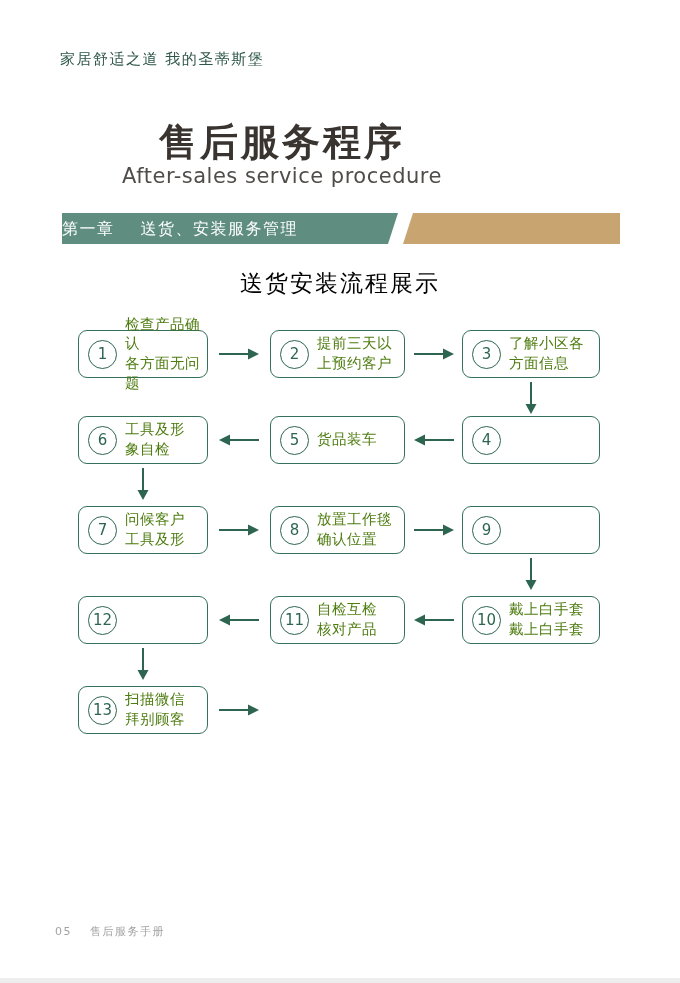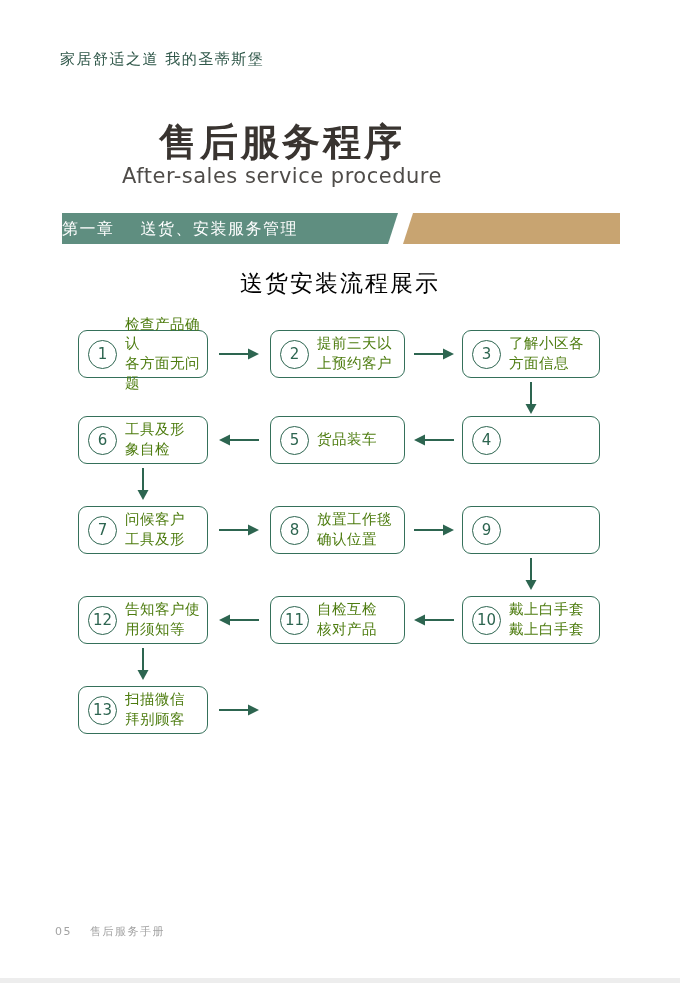--- a/index.html
+++ b/index.html
@@ -206,24 +206,20 @@
       <svg class="arrow" width="14" height="32" viewBox="0 0 14 32">
           <line x1="7" y1="0" x2="7" y2="23" stroke="#2d6550" stroke-width="2"></line>
           <polygon points="1.5,22 7,32 12.5,22" fill="#2d6550"></polygon>
         </svg>
     </div>
   </div>
 
   <div class="flow-row">
     <div class="step-box">
       <div class="step-num">12</div>
-      <div class="step-text">
-          <div>告知客户使</div>
-          <div>用须知等</div>
-        </div>
     </div>
     <div class="harrow">
       <svg class="arrow" width="40" height="14" viewBox="0 0 40 14">
           <line x1="10" y1="7" x2="40" y2="7" stroke="#2d6550" stroke-width="2"></line>
           <polygon points="11,1.5 0,7 11,12.5" fill="#2d6550"></polygon>
         </svg>
     </div>
     <div class="step-box">
       <div class="step-num">11</div>
       <div class="step-text">

